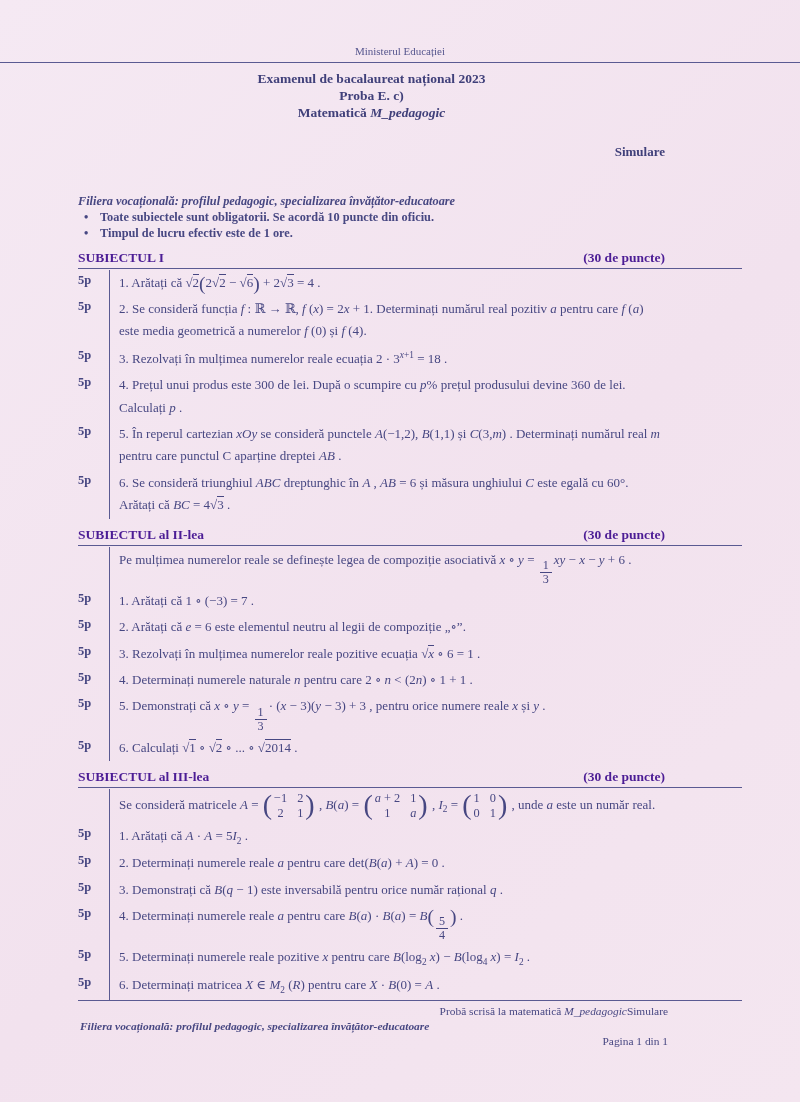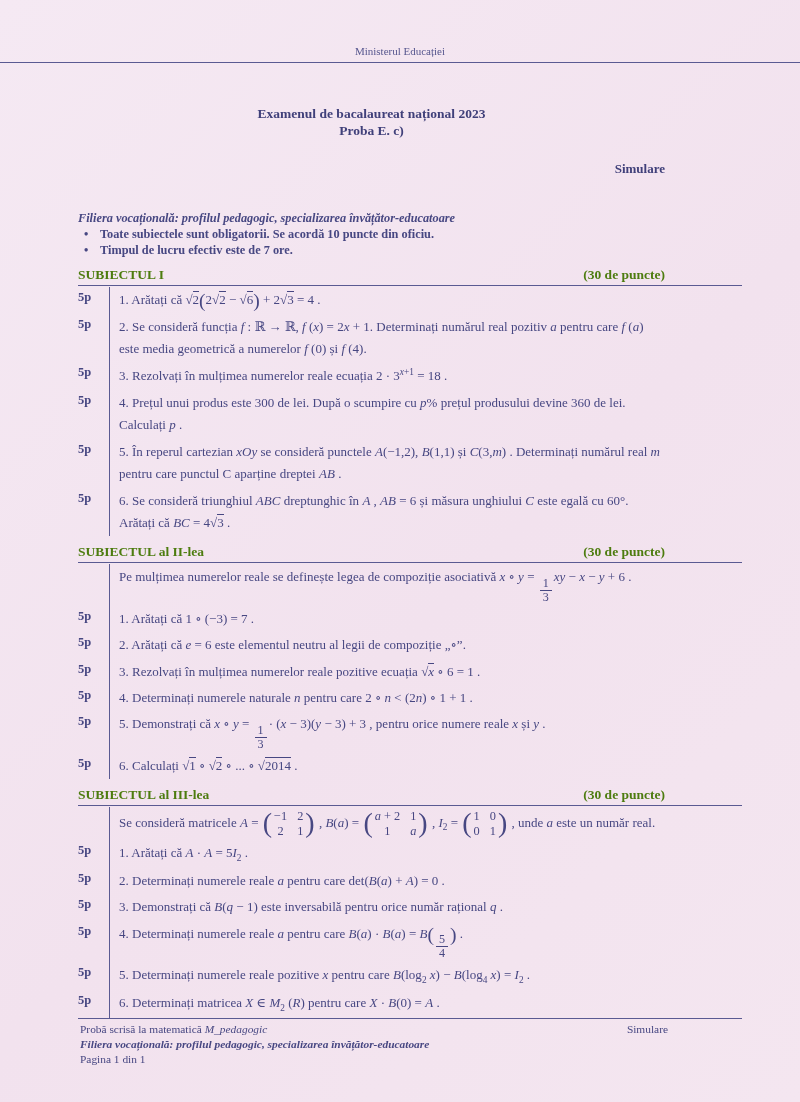--- a/index.html
+++ b/index.html
@@ -5,80 +5,81 @@
   html,body{margin:0;padding:0;}
   body{
     width:800px;height:1102px;
     background:linear-gradient(135deg,#f5e9f3 0%,#f2e2ee 55%,#f4e6f0 100%);
     font-family:"Liberation Serif","DejaVu Serif",serif;
     color:#474782;font-size:13px;overflow:hidden;
   }
   .page{display:flex;flex-direction:column;height:772px;box-sizing:border-box;padding-top:44px;}
   .ministry{text-align:center;font-size:11px;line-height:1.35;color:#56568e;}
   .top-rule{border-bottom:1.6px solid #5a5a92;margin-top:3px;width:100%;}
-  .main{padding:0 135px 0 78px;margin-top:35px;}
+  .main{padding:0 135px 0 78px;}
   .titles{text-align:center;font-weight:bold;font-size:13.5px;line-height:1.28;margin-top:7px;color:#40407a;}
   .variant-top{text-align:right;font-weight:bold;margin-top:22px;font-size:13px;color:#40407a;}
   .notes{margin-top:34px;}
   .filiera{font-weight:bold;font-style:italic;font-size:12.3px;line-height:1.3;}
   .bullet-row{display:flex;font-weight:bold;font-size:12.3px;line-height:1.3;padding-left:6px;}
   .bullet-dot{width:16px;flex:none;}
   .sec{margin-top:8px;}
-  .sec-head{display:flex;justify-content:space-between;font-weight:bold;font-size:13.5px;color:#4d7c0f;
+  .sec-head{display:flex;justify-content:space-between;font-weight:bold;font-size:13.5px;color:#4c1d95;
     border-bottom:1.7px solid #5a5a92;padding:0 77px 2px 0;width:664px;box-sizing:border-box;}
   .rows{margin-top:1px;}
   .prob-row{display:flex;align-items:stretch;}
   .pts{width:31px;flex:none;font-weight:bold;padding-top:3px;font-size:12.5px;}
   .ptext{flex:1;border-left:1.5px solid #5a5a92;padding:2px 0 2px 9px;line-height:1.72;}
   sup{font-size:0.72em;text-align:center;}
   sub{font-size:0.72em;}
   .ov{border-top:1px solid currentColor;}
   .fr{display:inline-flex;flex-direction:column;vertical-align:-0.45em;text-align:center;line-height:1.08;font-size:0.93em;margin:0 2px;}
   .fn{border-bottom:1px solid currentColor;padding:0 3px;}
   .fd{padding:0 3px;}
   .bp{font-size:1.5em;line-height:0;vertical-align:-0.13em;font-weight:normal;}
   .mx{display:inline-flex;align-items:center;vertical-align:middle;margin:0 1px;}
   .mx::before{content:"(";font-size:2.15em;line-height:0.82;font-weight:300;}
   .mx::after{content:")";font-size:2.15em;line-height:0.82;font-weight:300;}
   .mg{display:inline-grid;grid-template-columns:auto auto;column-gap:10px;row-gap:0;text-align:center;line-height:1.18;font-size:0.95em;padding:0 2px;}
   .footer{margin-top:auto;padding:0 0 44px 78px;font-size:11.4px;}
   .f-rule{width:664px;border-top:1.7px solid #5a5a92;}
   .f-inner{width:664px;box-sizing:border-box;padding:3px 74px 0 2px;line-height:1.32;}
-  .f-row1{display:flex;justify-content:space-between;gap:44px;}
+  .f-row1{display:flex;justify-content:flex-end;}
   .f-filiera{font-weight:bold;font-style:italic;}
-  .f-page{text-align:left;}
+  .f-page{text-align:right;}
 </style>
 </head>
 <body>
 
 <div class="page">
 
   <div class="ministry">
     <div>Ministerul Educației</div>
   </div>
   <div class="top-rule"></div>
 
   <div class="main">
 
     <div class="titles">
       <div>Examenul de bacalaureat național 2023</div>
       <div>Proba E. c)</div>
+      <div><span>Matematică </span><i>M_pedagogic</i></div>
     </div>
 
     <div class="variant-top">Simulare</div>
 
     <div class="notes">
       <div class="filiera">Filiera vocațională: profilul pedagogic, specializarea învățător-educatoare</div>
       <div class="bullet-row">
         <span class="bullet-dot">•</span>
         <span>Toate subiectele sunt obligatorii. Se acordă 10 puncte din oficiu.</span>
       </div>
       <div class="bullet-row">
         <span class="bullet-dot">•</span>
-        <span>Timpul de lucru efectiv este de 7 ore.</span>
+        <span>Timpul de lucru efectiv este de 1 ore.</span>
       </div>
     </div>
 
     <section class="sec">
       <div class="sec-head">
         <span>SUBIECTUL I</span>
         <span>(30 de puncte)</span>
       </div>
       <div class="rows">
           <div class="prob-row">

